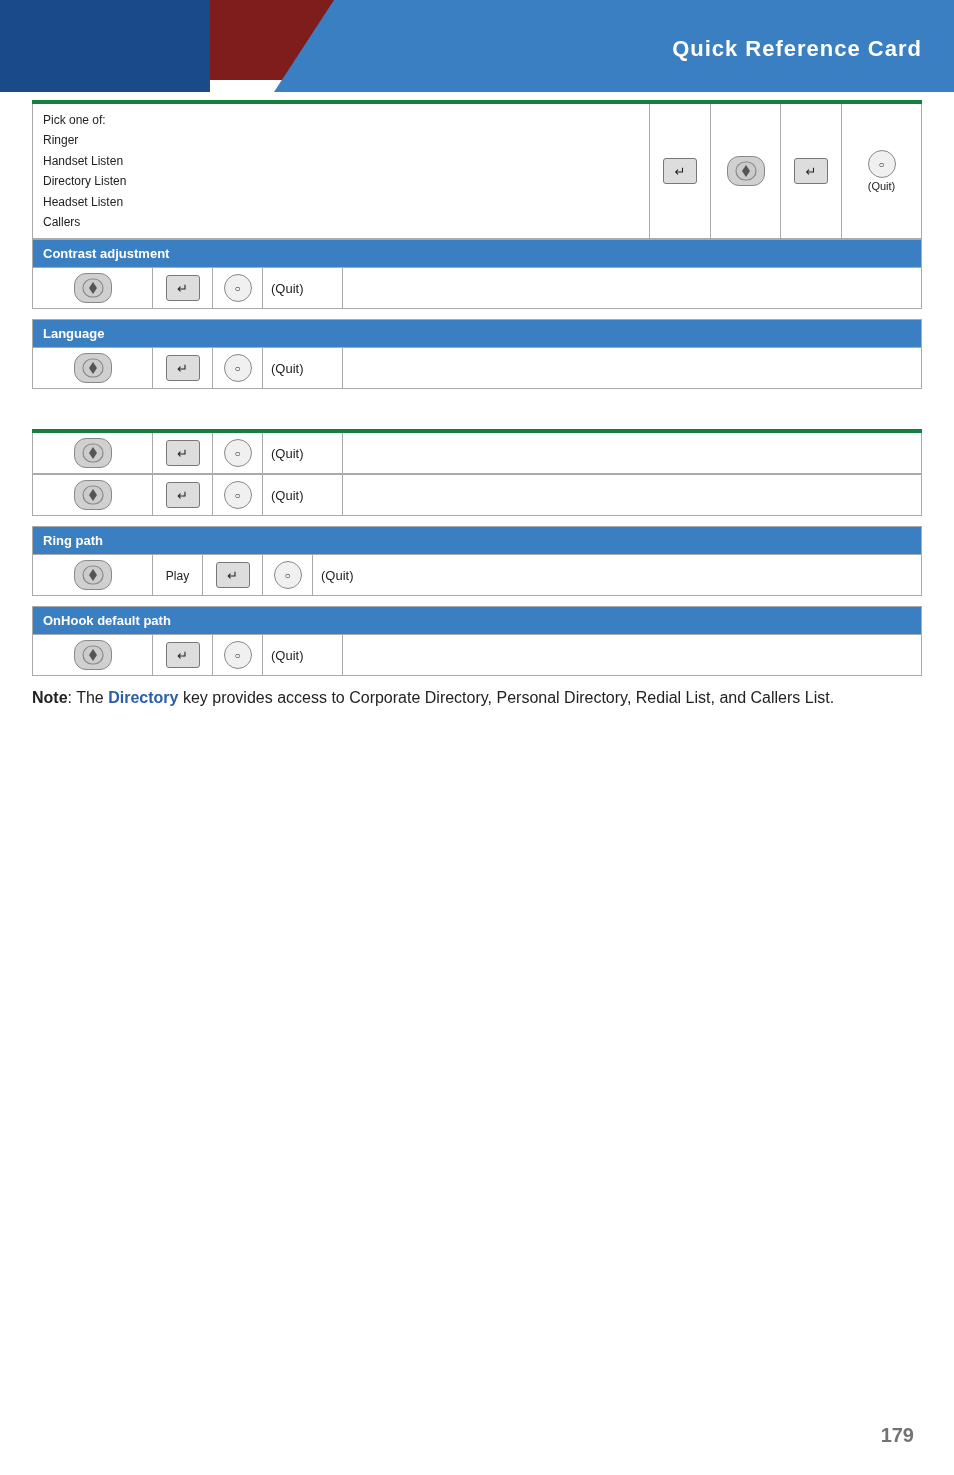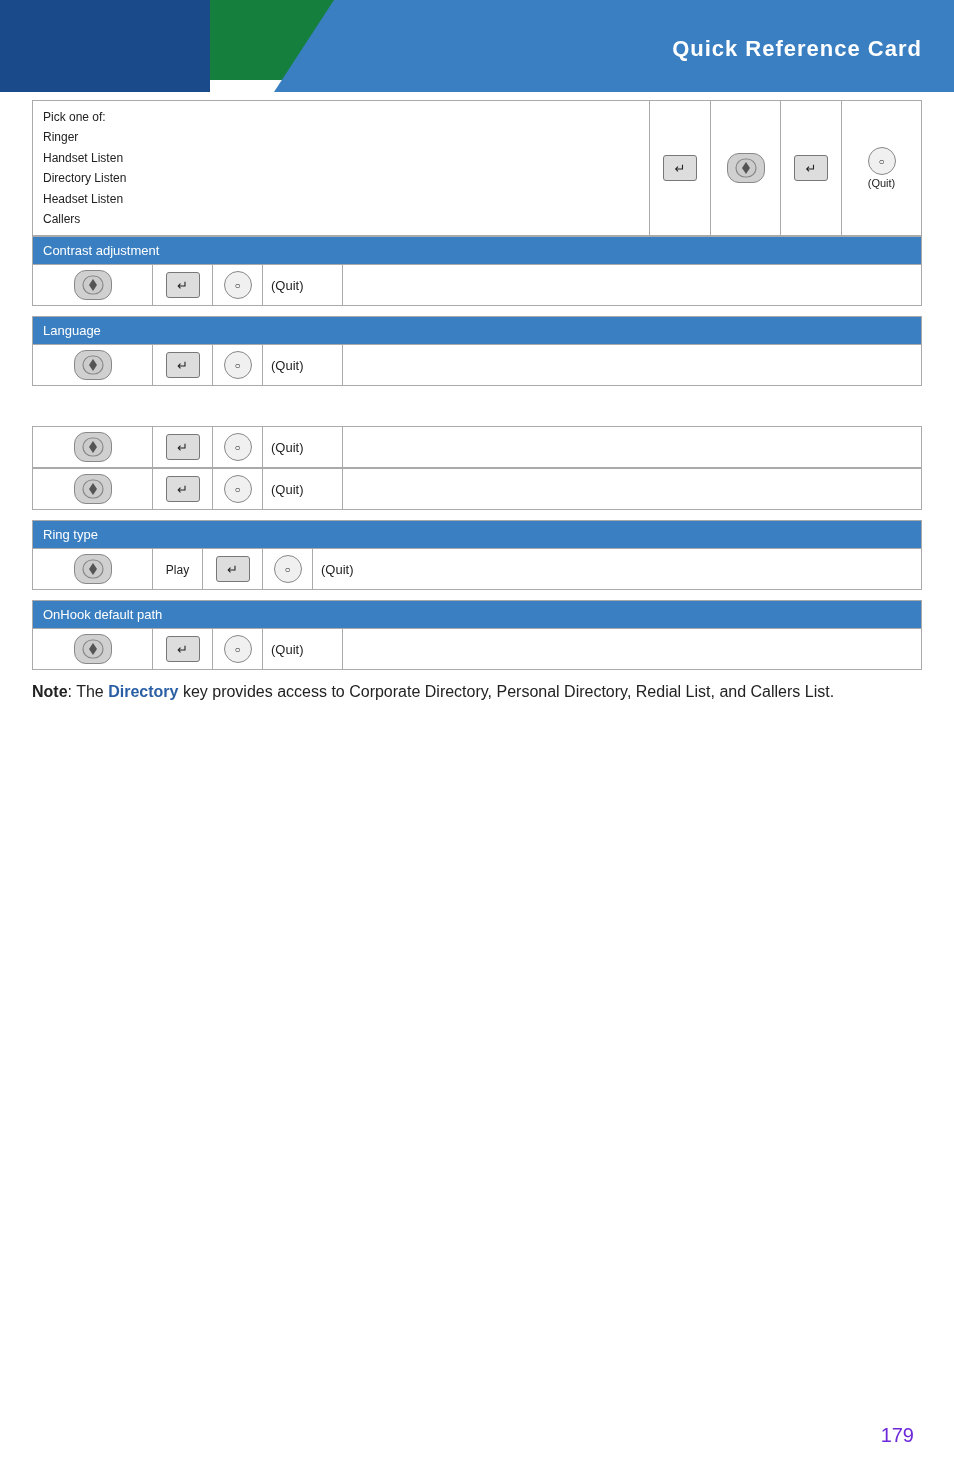--- a/index.html
+++ b/index.html
@@ -8,21 +8,21 @@
       min-height: 1475px;
       background: #fff;
       font-family: Arial, sans-serif;
       font-size: 13px;
       color: #222;
       position: relative;
     }
 
     
     .header {
-      background: #15803d;
+      background: #7f1d1d;
       height: 80px;
       width: 100%;
       position: relative;
     }
     .header-accent {
       position: absolute;
       right: 0;
       top: 0;
       width: 680px;
       height: 92px;
@@ -60,21 +60,21 @@
       border: 1px solid #aaa;
     }
     .section-table td {
       border: 1px solid #aaa;
       padding: 6px 10px;
       vertical-align: middle;
     }
     .section-header {
       background: #3a7fc1;
       color: #fff;
-      font-weight: normal;
+      font-weight: bold;
       font-size: 13px;
       padding: 4px 8px;
     }
 
     .pick-one-cell {
       font-size: 12px;
       line-height: 1.7;
       vertical-align: top;
       padding-top: 8px;
     }
@@ -147,32 +147,32 @@
     .note-text .note-link {
       color: #2a5fa5;
       font-weight: bold;
     }
 
     .page-number {
       position: absolute;
       bottom: 28px;
       right: 40px;
       font-size: 20px;
-      font-weight: normal;
-      color: #6d28d9;
+      font-weight: bold;
+      color: #737373;
     }
 
     
     .step-row td {
       padding: 5px 8px;
     }
 
     
     .top-line {
-      border-top: 1px solid #15803d;
+      border-top: 4px solid #15803d;
       margin-bottom: 0;
     }
   </style>
 </head>
 <body>
 
 <div class="header">
   <div class="header-logo-area"></div>
   <div class="header-accent"></div>
   <div class="header-title">Quick Reference Card</div>
@@ -325,21 +325,21 @@
         <span>(Quit)</span>
       </td>
       <td></td>
     </tr>
   </tbody>
     </table>
 
   <table class="section-table">
     <tbody>
         <tr>
-      <td colspan="5" class="section-header">Ring type</td>
+      <td colspan="5" class="section-header">Ring path</td>
     </tr>
     <tr class="step-row">
       <td style="text-align:center; width:120px;">
         <span class="scroll-key">
           <svg width="22" height="20" viewBox="0 0 22 20">
             <rect x="1" y="1" width="20" height="18" rx="9" ry="9" fill="#ccc" stroke="#888" stroke-width="1.2"></rect>
             <polygon points="11,4 15,10 7,10" fill="#555"></polygon>
             <polygon points="11,16 15,10 7,10" fill="#555"></polygon>
           </svg>
         </span>

